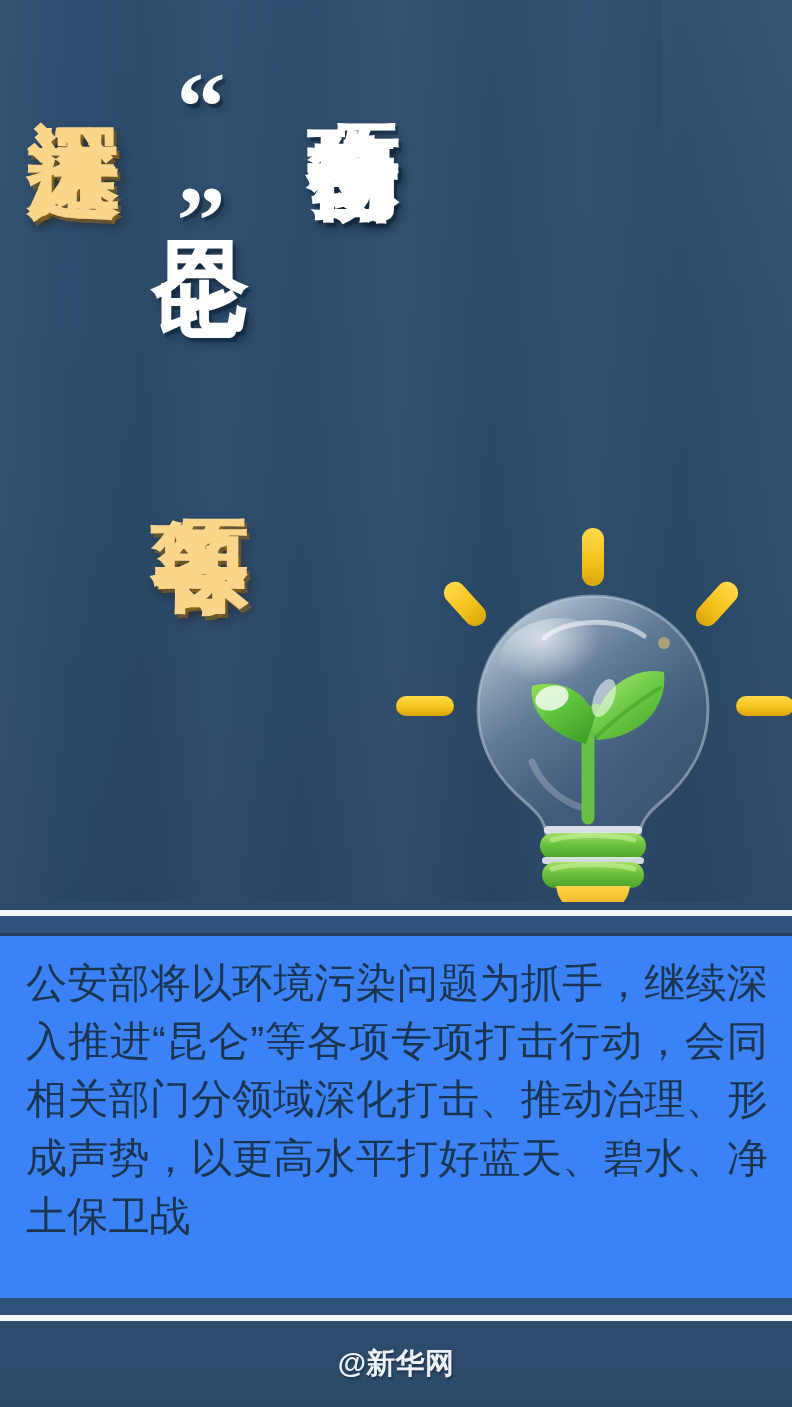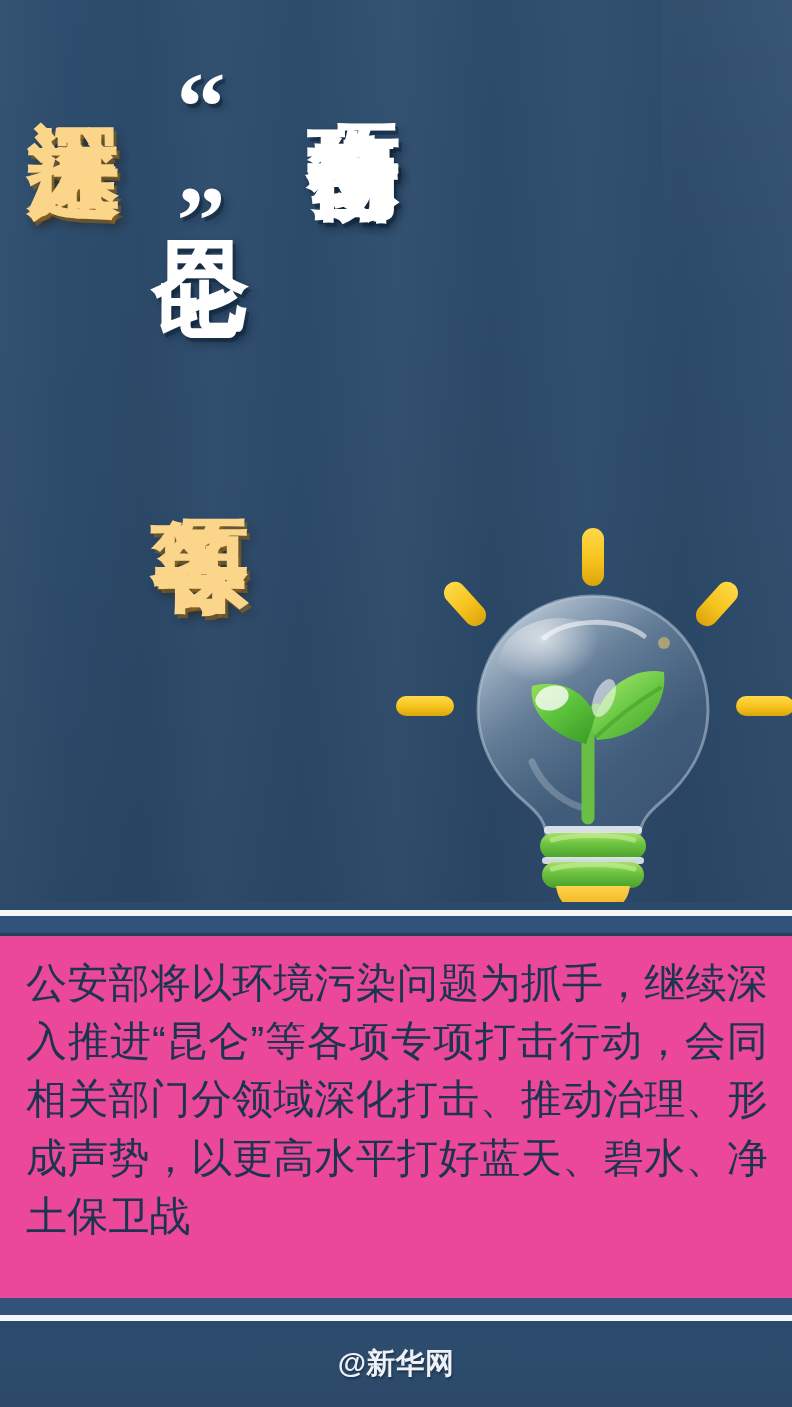--- a/index.html
+++ b/index.html
@@ -130,21 +130,21 @@
   .divider-top .seg-blue-b { position:absolute; left:0; top:14px;width:792px; height:17px; background:#31527a; }
   .divider-top .seg-edge   { position:absolute; left:0; top:31px;width:792px; height:3px;  background:#24405e; }
 
   
   .body-card {
     position: absolute;
     left: 0;
     top: 936px;
     width: 792px;
     height: 362px;
-    background: #ec4899;
+    background: #3b82f6;
   }
   .body-text {
     position: absolute;
     left: 26px;
     top: 18px;
     width: 742px;
     font-family: "Liberation Sans", "DejaVu Sans", sans-serif;
     font-size: 41px;
     line-height: 1.42;
     letter-spacing: 0.005em;

